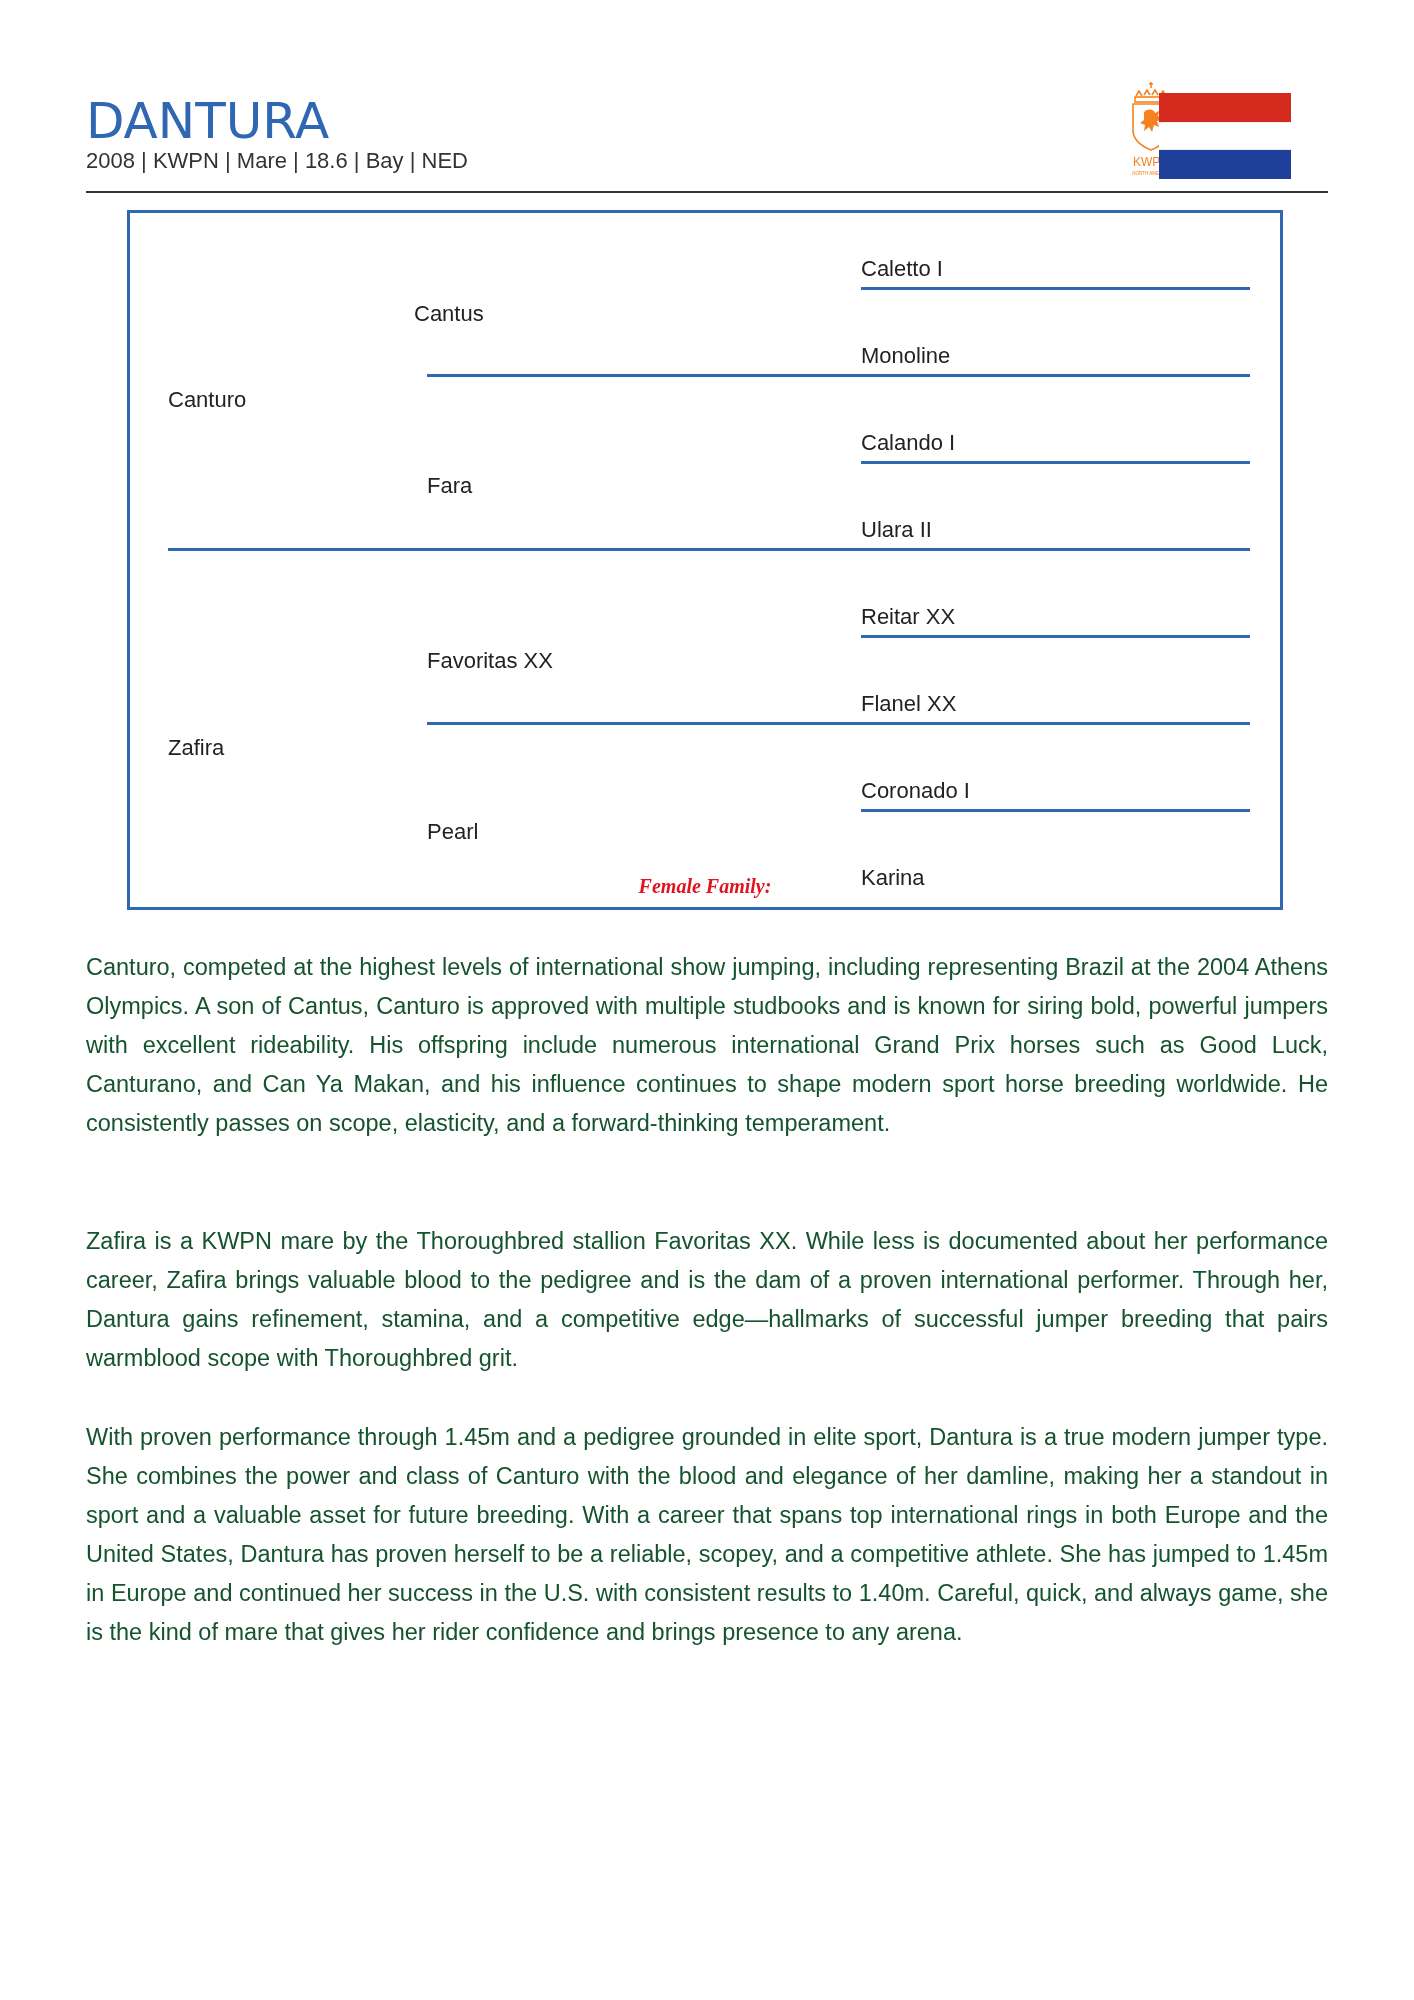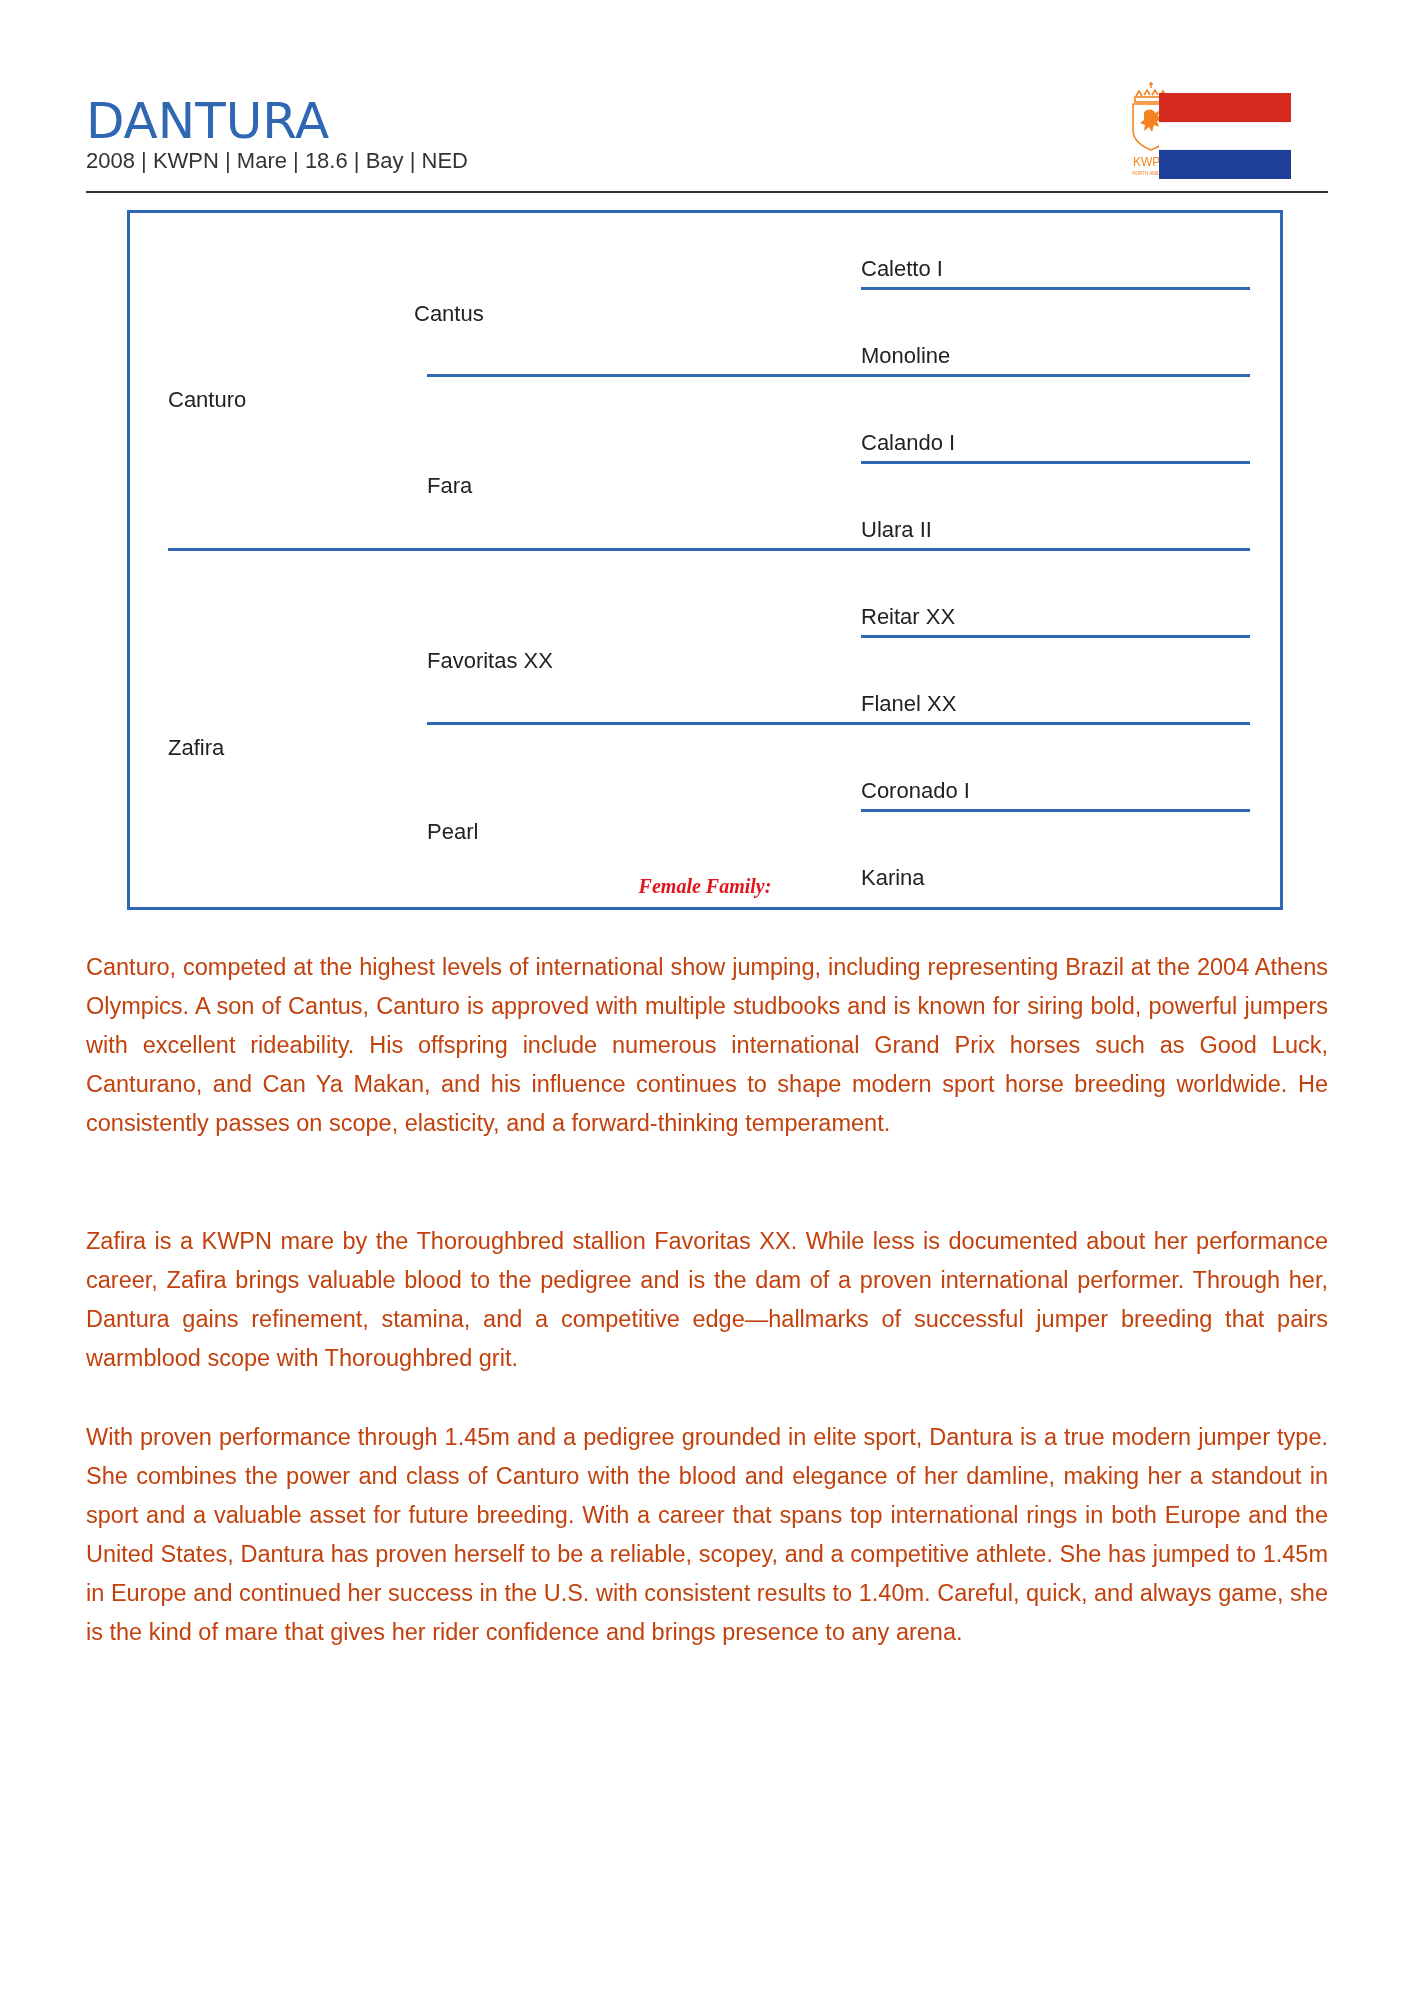--- a/index.html
+++ b/index.html
@@ -7,21 +7,21 @@
   .title { position:absolute; left:86px; top:96px; font-size:50px; font-weight:normal; color:#2f67b2; letter-spacing:0px; line-height:1; font-family:"DejaVu Sans", sans-serif; }
   .subtitle { position:absolute; left:86px; top:150px; font-size:22px; color:#333; line-height:1; }
   .header-rule { position:absolute; left:86px; top:191px; width:1242px; height:2px; background:#333; }
   .logo { position:absolute; left:1128px; top:82px; width:46px; height:100px; }
   .flag { position:absolute; left:1159px; top:93px; width:132px; height:86px; }
   .flag div { height:33.33%; }
   .pedigree { position:absolute; left:127px; top:210px; width:1156px; height:700px; border:3px solid #2f67b2; box-sizing:border-box; }
   .pname { position:absolute; font-size:22px; color:#222; line-height:1;margin-top:24px; }
   .pline { position:absolute; height:3px; background:#2f67b2; }
   .ffamily { position:absolute; left:0; width:100%; text-align:center; top:662px; font-size:20px; font-style:italic; font-weight:bold; color:#e0141e;font-family:Liberation Serif, serif; }
-  .para { position:absolute; left:86px; width:1242px; font-size:23.5px; line-height:39px; text-align:justify; color:#c2410c; margin:0; }
+  .para { position:absolute; left:86px; width:1242px; font-size:23.5px; line-height:39px; text-align:justify; color:#14532d; margin:0; }
 </style>
 </head>
 <body>
 
 <div class="title">DANTURA</div>
 <div class="subtitle">2008 | KWPN | Mare | 18.6 | Bay | NED</div>
 
 <div class="logo">
   <svg width="46" height="100" viewBox="0 0 46 100">
     <g fill="none" stroke="#f58220" stroke-width="1.6">

